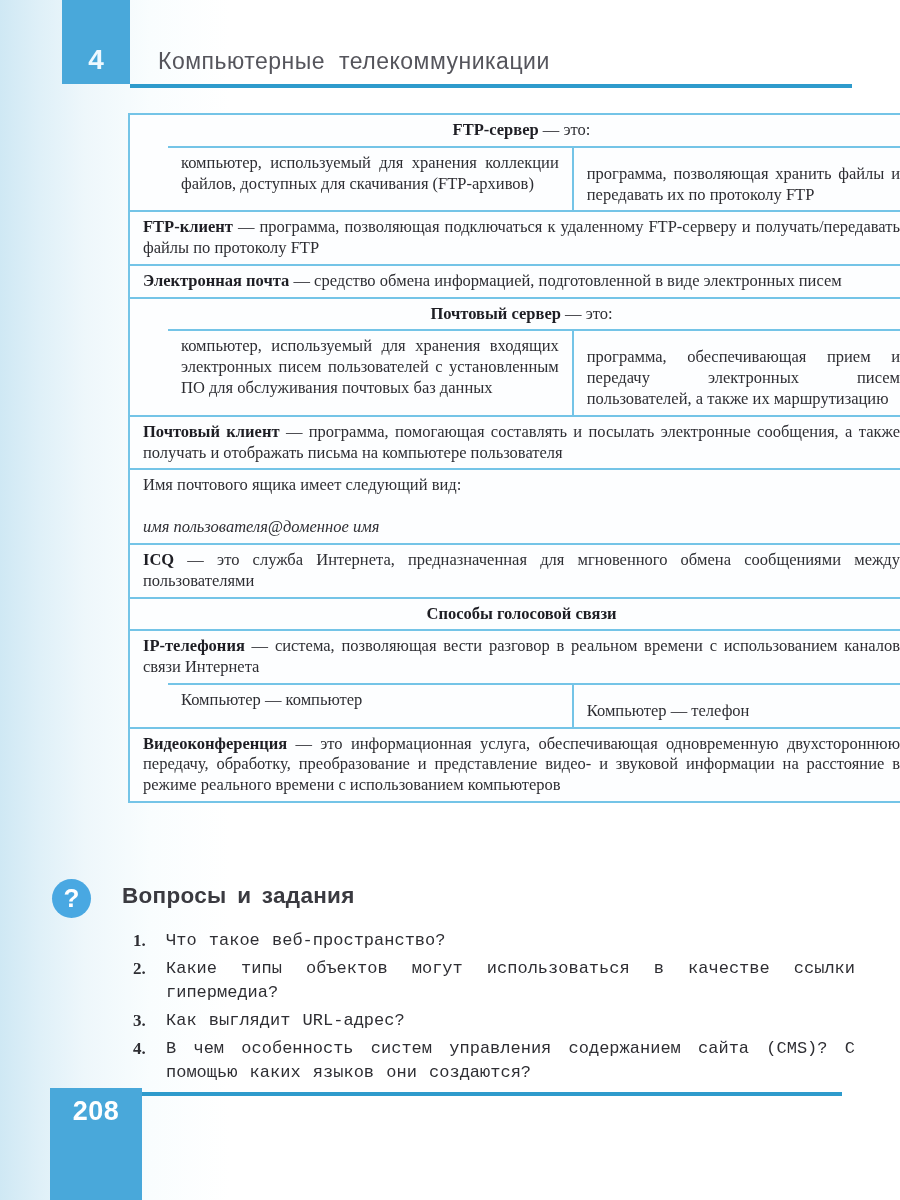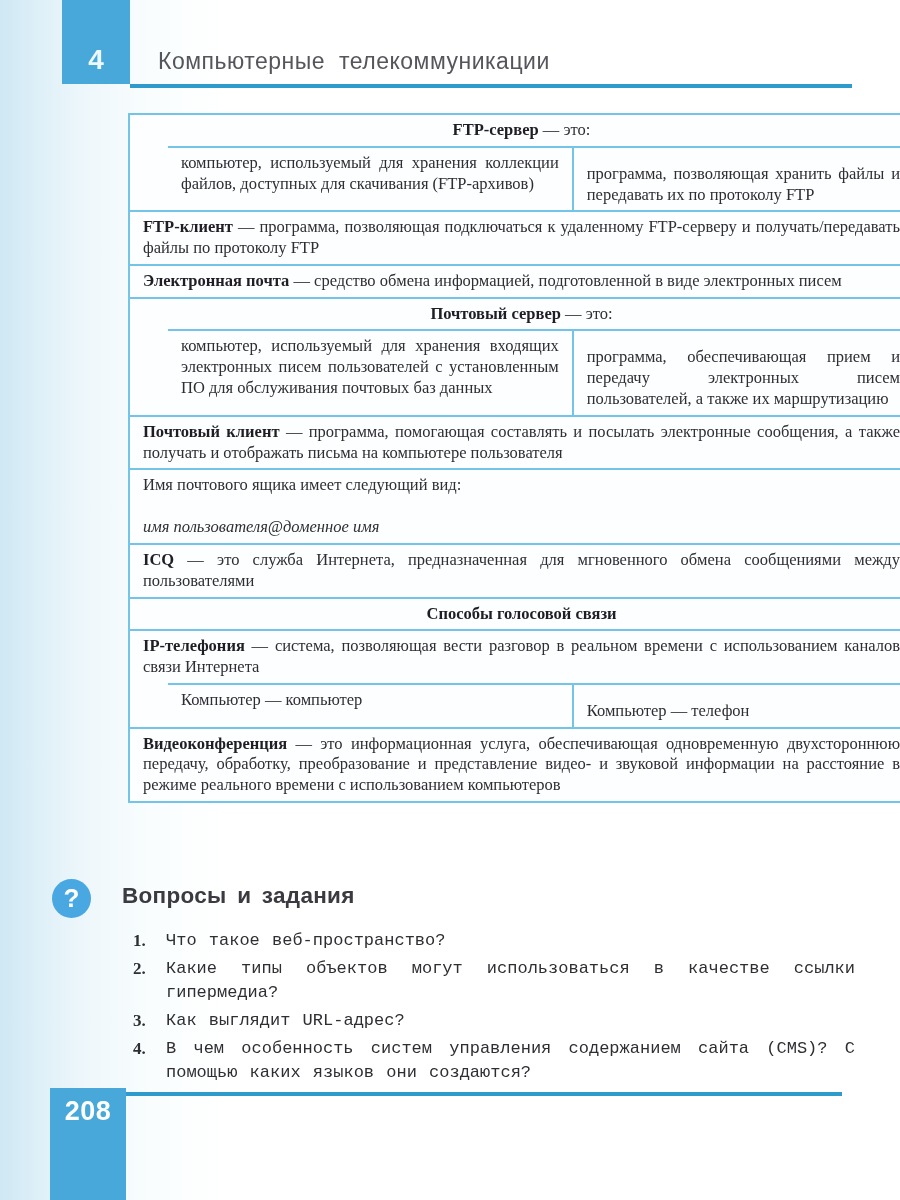--- a/index.html
+++ b/index.html
@@ -47,21 +47,21 @@
     font-family:Liberation Sans, sans-serif; font-weight:bold; font-size:22.5px;
     color:#3a3a40; letter-spacing:.3px; word-spacing:4px;
   }
   .q-list { position:absolute; left:133px; top:929px; width:722px; }
   .q-item { display:flex; margin-bottom:3px; font-size:17px; line-height:1.45; }
   .q-num { font-weight:bold; width:33px; flex:none; }
   .q-text { text-align:justify; word-spacing:2px;font-family:Liberation Mono, monospace; }
 
   .footer-rule { position:absolute; left:118px; top:1092px; width:724px; height:4px; background:#2e9bcc; }
   .page-tab {
-    position:absolute; left:50px; top:1088px; width:76px; height:112px;
+    position:absolute; left:50px; top:1088px; width:92px; height:112px;
     background:#49a8da; color:#ffffff; font-family:"Liberation Sans", sans-serif;
     font-weight:bold; font-size:27px; text-align:center; padding-top:8px; letter-spacing:.5px;
   }
 </style>
 </head>
 <body>
 
 <div class="page">
 
   <div class="chapter-box">

